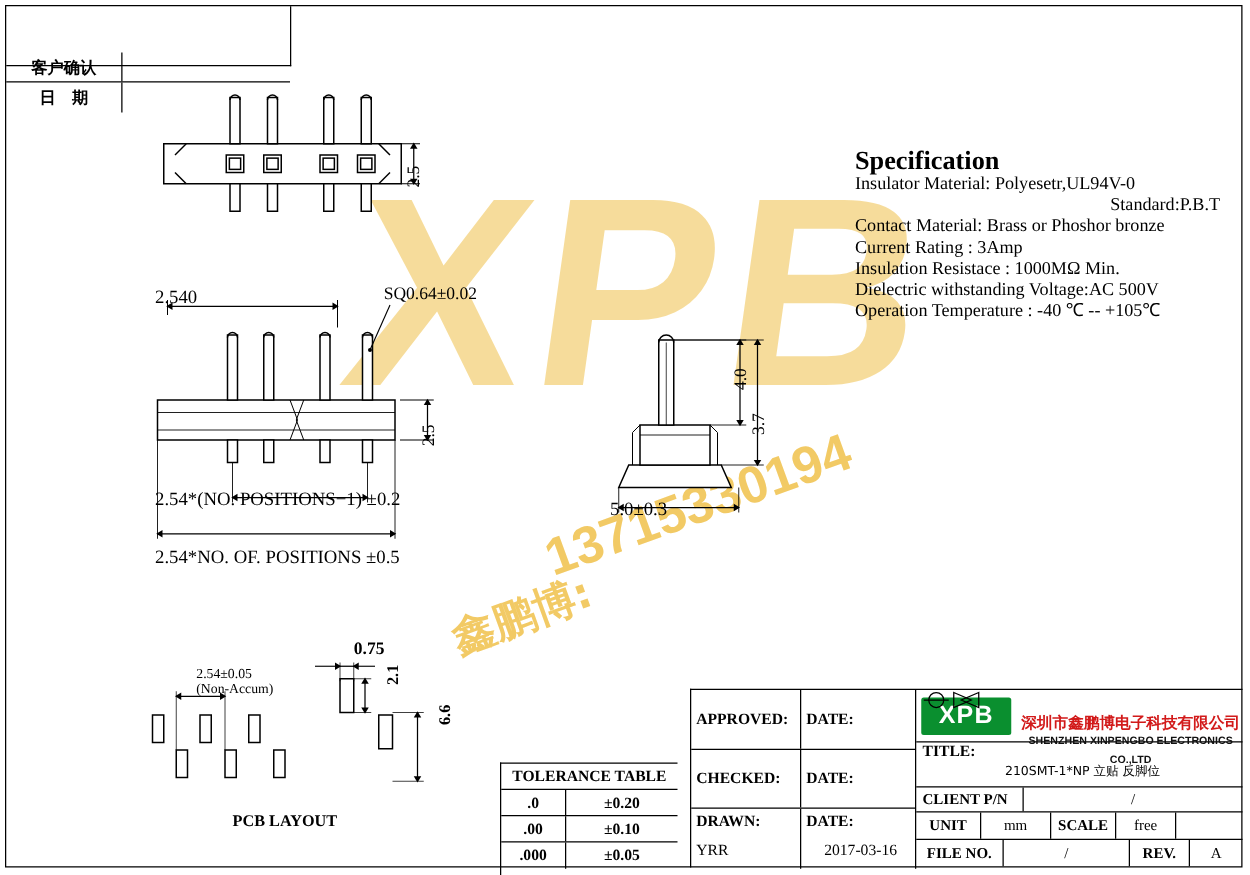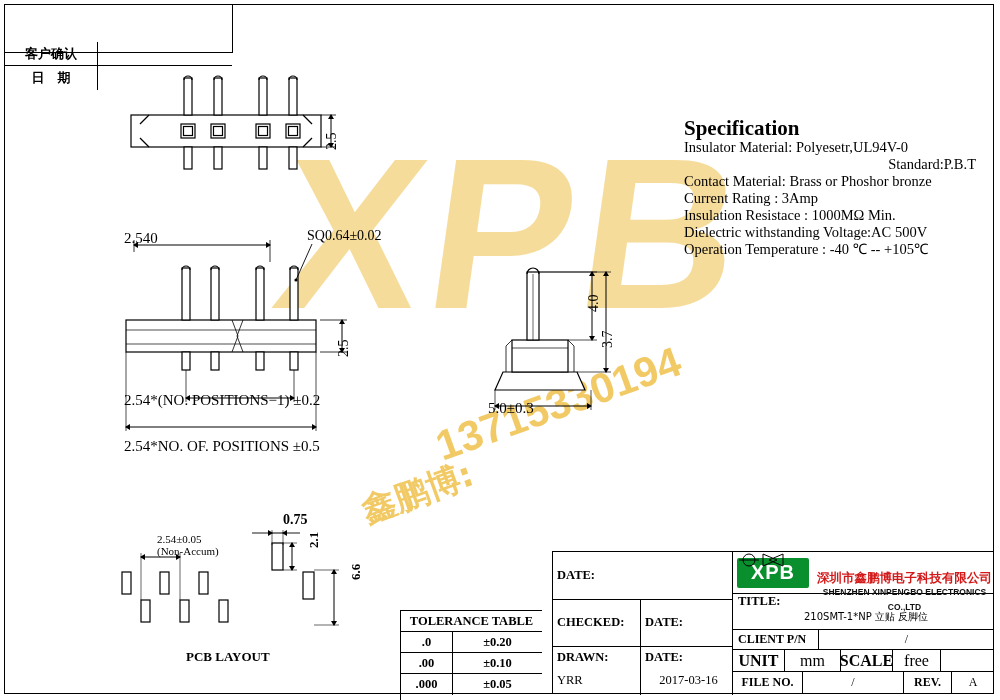--- a/index.html
+++ b/index.html
@@ -72,21 +72,21 @@
   }
   .logo-cn{font-family:"DejaVu Sans",sans-serif;font-size:12.5px;color:#d21a1a;font-weight:bold;line-height:15px;text-align:center;flex:1;margin-top:40px;}
   .logo-cn .en{font-family:"Liberation Sans",sans-serif;font-size:8.5px;color:#111;font-weight:bold;}
   .tb-title{height:36px;border-bottom:1.5px solid #000;box-sizing:border-box;padding-left:5px;}
   .tb-title .lbl{font-size:12.5px;font-weight:bold;}
   .tb-title .val{font-family:"DejaVu Sans",sans-serif;font-size:10px;text-align:center;padding-top:1px;}
   .tb-client{height:20px;border-bottom:1.5px solid #000;display:flex;box-sizing:border-box;}
   .tb-client .k{width:86px;border-right:1.5px solid #000;padding-left:5px;font-size:12px;font-weight:bold;display:flex;align-items:center;box-sizing:border-box;}
   .tb-client .v{flex:1;display:flex;align-items:center;justify-content:center;font-size:12px;}
   .tb-unit{height:22px;border-bottom:1.5px solid #000;display:flex;box-sizing:border-box;}
-  .tb-unit .c{border-right:1.5px solid #000;display:flex;align-items:center;justify-content:center;font-size:16px;font-weight:bold;box-sizing:border-box;}
+  .tb-unit .c{border-right:1.5px solid #000;display:flex;align-items:center;justify-content:center;font-size:12px;font-weight:bold;box-sizing:border-box;}
   .tb-file{height:21px;display:flex;box-sizing:border-box;}
   .tb-file .c{border-right:1.5px solid #000;display:flex;align-items:center;justify-content:center;font-size:12px;font-weight:bold;box-sizing:border-box;}
   
   .tol{position:absolute;left:400px;top:610px;width:142px;height:100px;
     border:1.5px solid #000;border-bottom:none;border-right:none;box-sizing:border-box;}
   .tol .r{height:21px;display:flex;border-bottom:1.5px solid #000;box-sizing:border-box;}
   .tol .r:last-child{border-bottom:none;}
   .tol .h{flex:1;display:flex;align-items:center;justify-content:center;font-size:12.5px;font-weight:bold;}
   .tol .a{width:52px;border-right:1.5px solid #000;display:flex;align-items:center;justify-content:center;font-size:12.5px;font-weight:bold;box-sizing:border-box;}
   .tol .b{flex:1;display:flex;align-items:center;justify-content:center;font-size:12.5px;font-weight:bold;}
@@ -315,20 +315,21 @@
   </div>
   <div class="r">
     <div class="a">.000</div>
     <div class="b">±0.05</div>
   </div>
 </div>
 
 <div class="titleblock">
   <div class="tb-left">
     <div class="cell">
+      <div class="k">APPROVED:</div>
       <div class="d">
         <span>DATE:</span>
       </div>
     </div>
     <div class="cell">
       <div class="k">CHECKED:</div>
       <div class="d">
         <span>DATE:</span>
       </div>
     </div>

